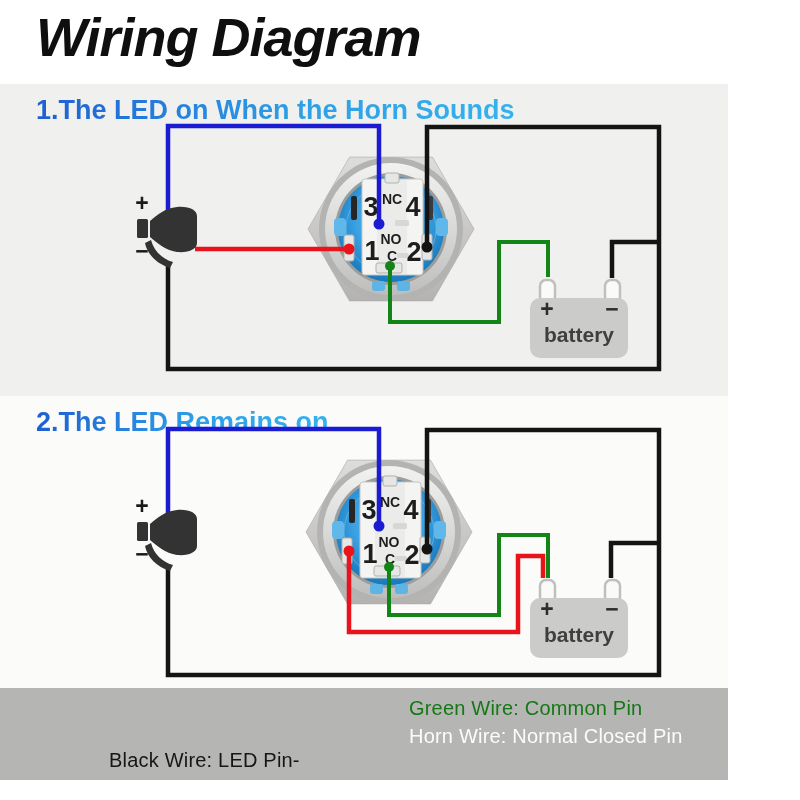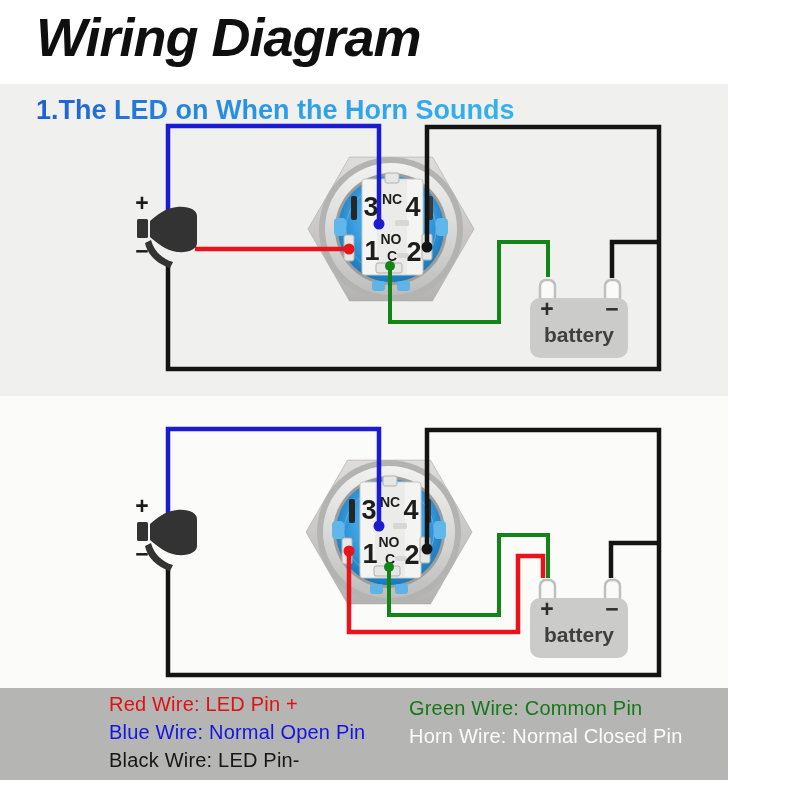--- a/index.html
+++ b/index.html
@@ -43,20 +43,21 @@
 <div class="canvas">
 
   <h1 class="page-title">Wiring Diagram</h1>
 
   <div class="band sec1"></div>
   <div class="band sec2"></div>
   <div class="band legend"></div>
   <div class="band footer"></div>
 
   <h2 class="sec-heading h1">1.The LED on When the Horn Sounds</h2>
+  <h2 class="sec-heading h2">2.The LED Remains on</h2>
 
   <svg class="diagram-layer" viewBox="0 0 800 800" xmlns="http://www.w3.org/2000/svg">
     <defs>
       <radialGradient id="blueGrad" cx="50%" cy="42%" r="62%">
         <stop offset="0" stop-color="#6ec4f2"></stop>
         <stop offset="0.55" stop-color="#3aa0e2"></stop>
         <stop offset="1" stop-color="#1272b4"></stop>
       </radialGradient>
       <linearGradient id="ringGrad" x1="0" y1="0" x2="0" y2="1">
         <stop offset="0" stop-color="#f2f2f0"></stop>
@@ -146,19 +147,17 @@
       <circle cx="379" cy="526" r="5.5" fill="#1b1bd1"></circle>
       <circle cx="349" cy="551" r="5.5" fill="#e8131b"></circle>
       <circle cx="427" cy="549" r="5.5" fill="#141414"></circle>
       <circle cx="389" cy="567" r="5" fill="#128516"></circle>
 
       <use href="#hornProto" transform="translate(133,500)"></use>
       <use href="#battProto" transform="translate(530,579)"></use>
     </g>
   </svg>
 
-  <div class="lrow red" style="left:109px;top:693px;">Red Wire: LED Pin +</div>
-  <div class="lrow blue" style="left:109px;top:721px;">Blue Wire: Normal Open Pin</div>
   <div class="lrow black" style="left:109px;top:749px;">Black Wire: LED Pin-</div>
   <div class="lrow green" style="left:409px;top:697px;">Green Wire: Common Pin</div>
   <div class="lrow white" style="left:409px;top:725px;">Horn Wire: Normal Closed Pin</div>
 
 </div>
 
 </body></html>

